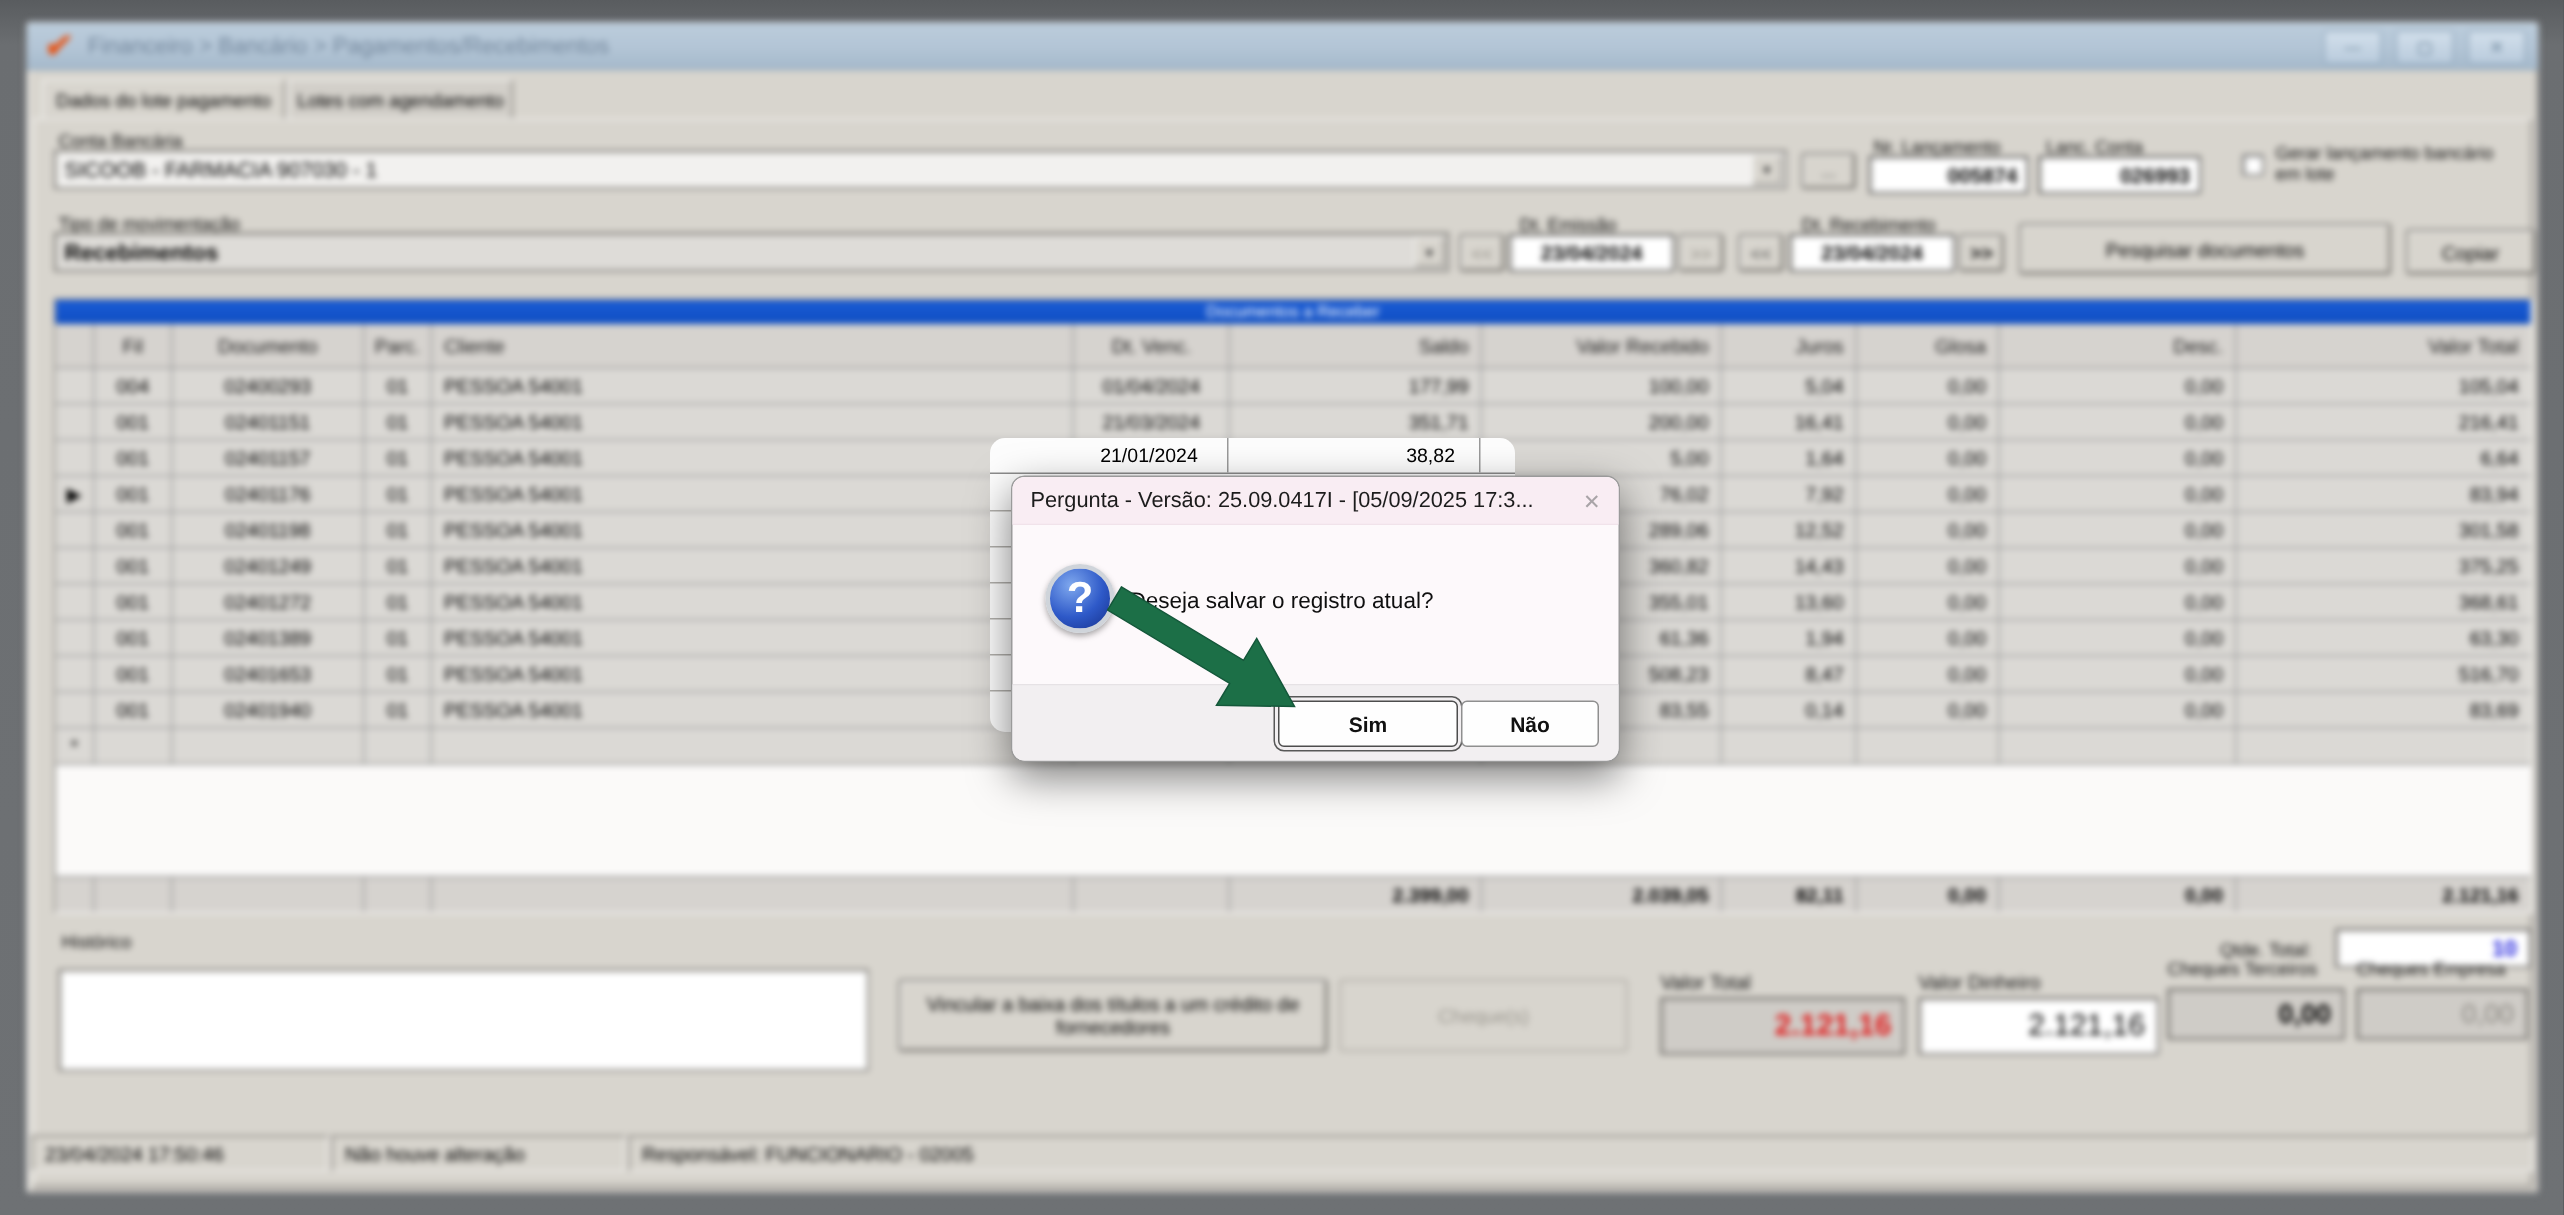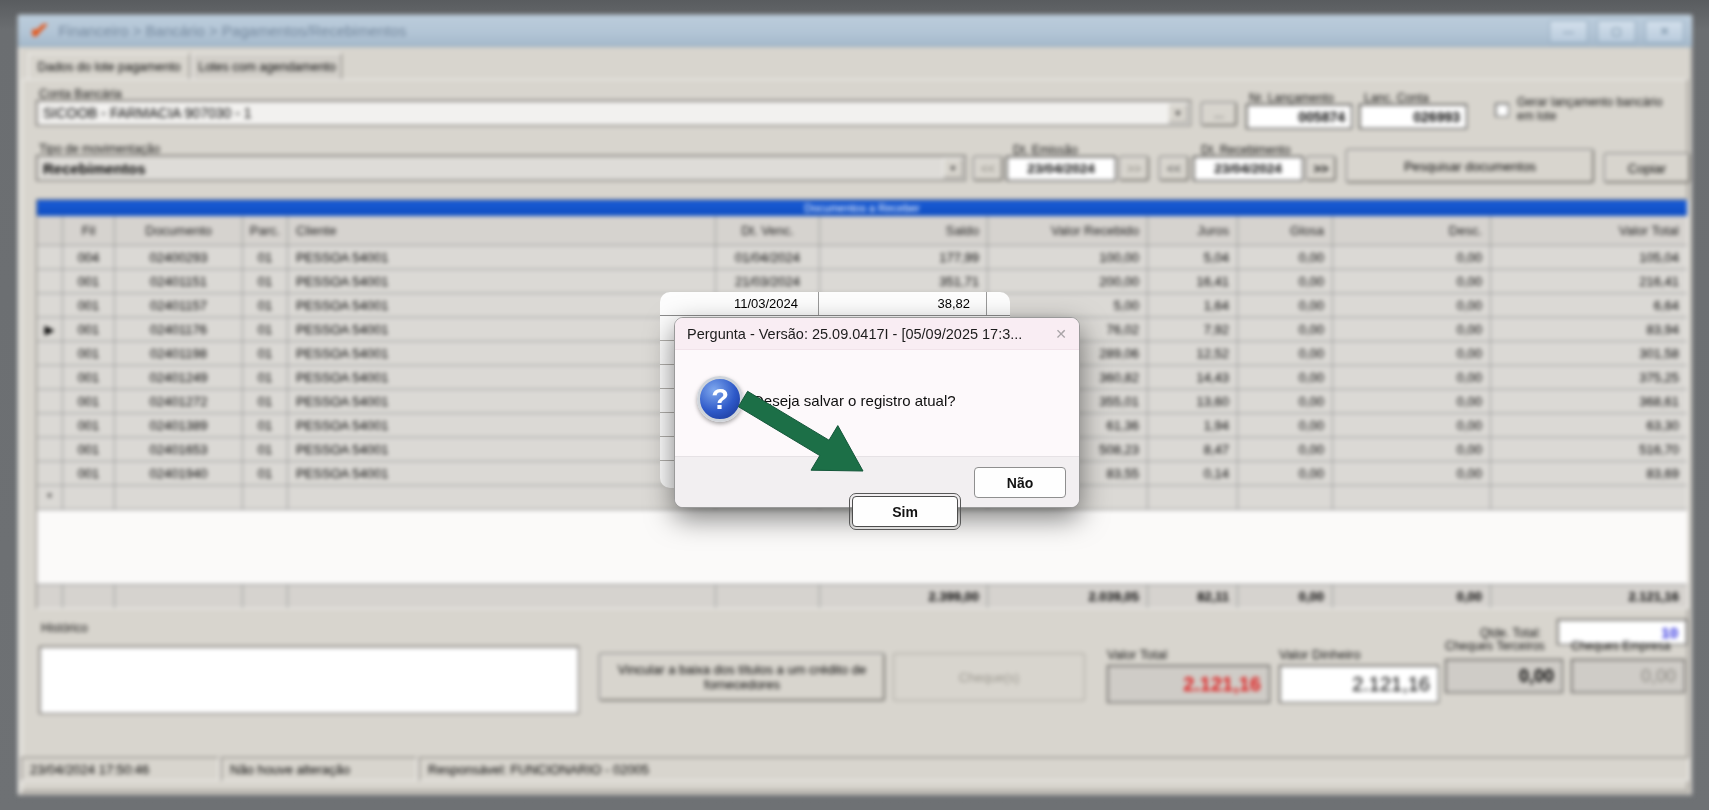--- a/index.html
+++ b/index.html
@@ -363,21 +363,21 @@
     <div class="lbl" style="left:1553px; top:624px;">Cheques Empresa</div>
     <div class="valbox" style="left:1553px; top:644px; width:114px; height:34px; background:#cfccc7; color:#8a8781; font-size:18px;">0,00</div>
 
     <div class="statuspanel" style="left:3px; width:198px;">23/04/2024 17:50:46</div>
     <div class="statuspanel" style="left:203px; width:196px;">Não houve alteração</div>
     <div class="statuspanel" style="left:401px; width:1270px;">Responsável: FUNCIONARIO - 02005</div>
   </div>
 
   <div id="patch">
     <div class="prow">
-      <span class="ptext" style="left:54px; width:104px; text-align:center;">11/03/2024</span>
+      <span class="ptext" style="left:54px; width:104px; text-align:center;">21/01/2024</span>
       <span class="ptext" style="left:158px; width:160px; text-align:right; padding-right:8px;">38,82</span>
       <span class="pv" style="left:158px;"></span>
       <span class="pv" style="left:326px;"></span>
     </div>
     <span class="phline" style="top:48px;"></span>
       <span class="phline" style="top:72px;"></span>
     <span class="phline" style="top:96px;"></span>
       <span class="phline" style="top:120px;"></span>
     <span class="phline" style="top:144px;"></span>
       <span class="phline" style="top:168px;"></span>
@@ -386,21 +386,21 @@
   <div id="dialog">
     <div class="dtitle">
       <span>Pergunta - Versão: 25.09.0417I - [05/09/2025 17:3...</span>
       <span class="dclose">✕</span>
     </div>
     <div class="dbody">
       <div class="qicon">?</div>
       <div class="dmsg">Deseja salvar o registro atual?</div>
     </div>
     <div class="dbtns">
-      <div class="dlgbtn focused" style="left:177px; width:106px;margin-top:29px;">Sim</div>
+      <div class="dlgbtn focused" style="left:177px; width:120px;">Sim</div>
       <div class="dlgbtn" style="left:299px; width:92px;">Não</div>
     </div>
   </div>
 
   <svg id="arrow" width="1709" height="810" viewBox="0 0 1709 810">
     <polygon points="747.6,391.3 829.0,440.2 837.8,425.6 863,471 811.0,470.2 819.8,455.6 738.4,406.7" fill="#1c6f47" stroke="#14573a" stroke-width="1"></polygon>
   </svg>
 </div>
 
 </body></html>

